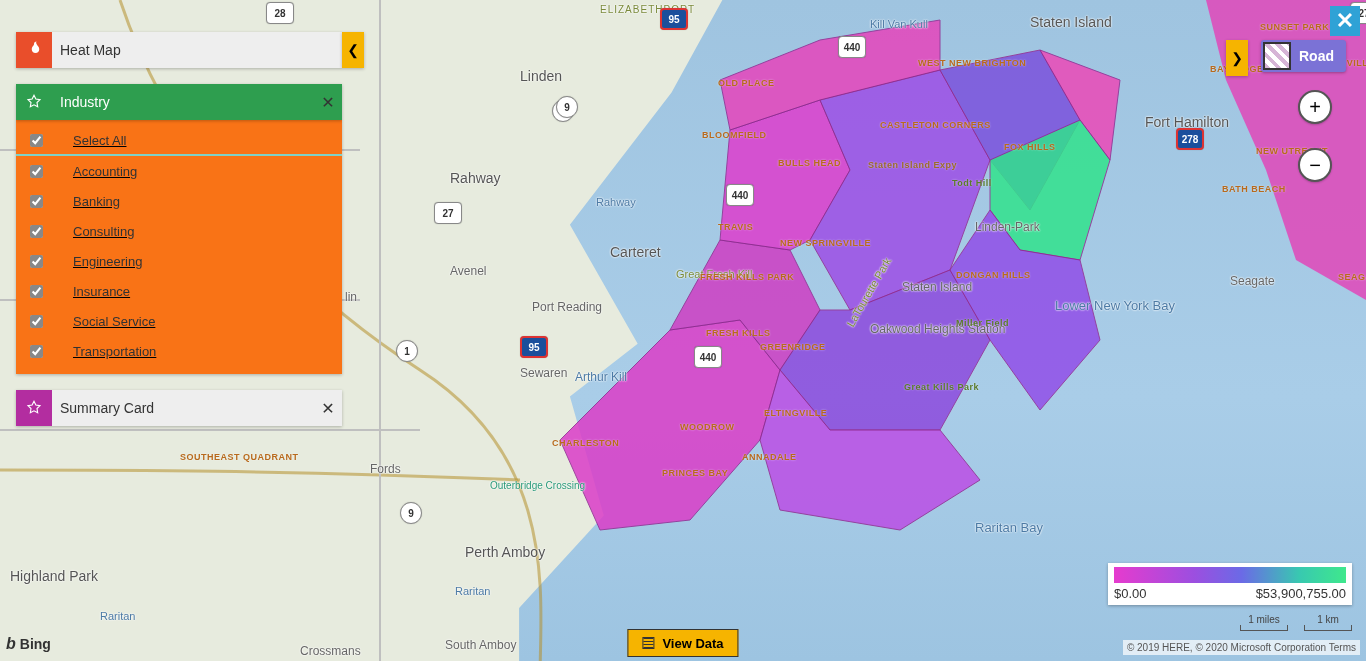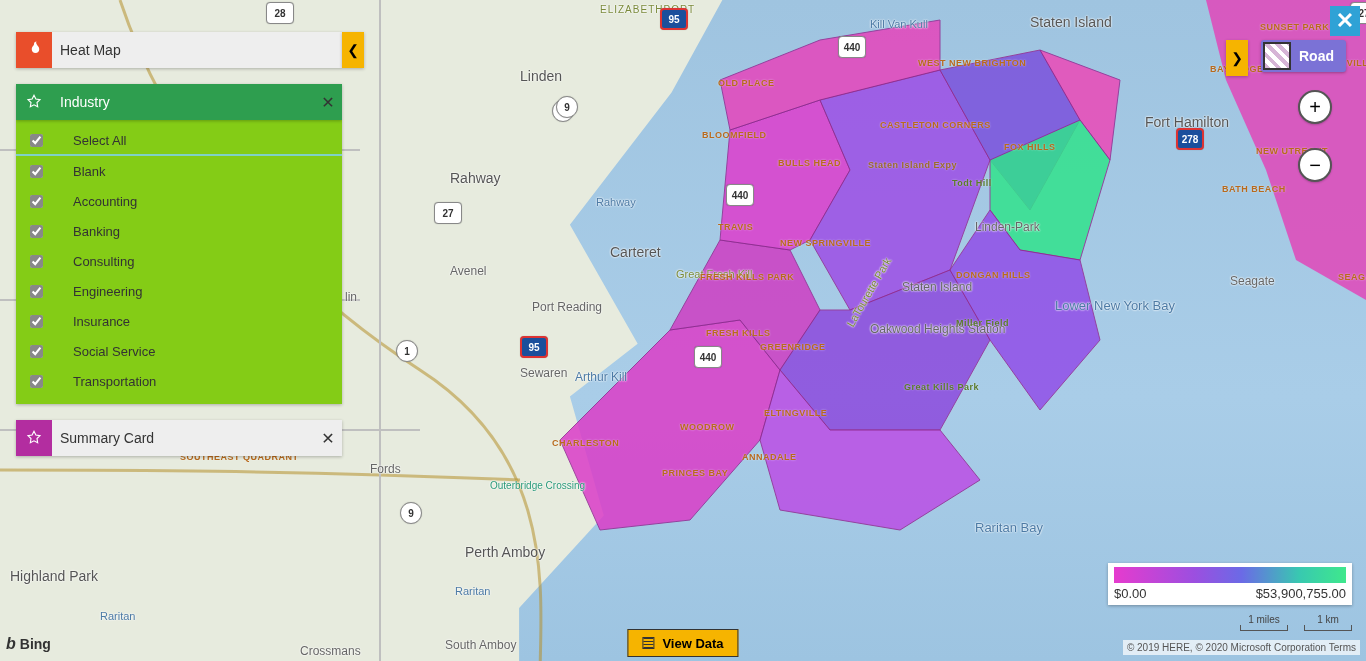--- a/index.html
+++ b/index.html
@@ -89,22 +89,23 @@
   .summary .icon-box { background: #b32da0; color: #fff; }
 
   .slide-tab {
     position: absolute; width: 22px; height: 36px; background: #f6b400;
     display: flex; align-items: center; justify-content: center; color: #000; font-size: 14px;
     box-shadow: 0 1px 3px rgba(0,0,0,.25); cursor: pointer;
   }
   .slide-tab.left { top: 32px; left: 342px; }
 
   .filter-list {
-    background: #84cc16; box-shadow: 0 1px 3px rgba(0,0,0,.25);
+    background: #f97316; box-shadow: 0 1px 3px rgba(0,0,0,.25);
     padding: 6px 0 8px 0;
+    text-decoration: underline;
   }
   .filter-row {
     display: flex; align-items: center; height: 30px; padding: 0 18px 0 14px;
     font-size: 13px; color: #333;
   }
   .filter-row:first-child { border-bottom: 2px solid #7fd1c7; }
   .filter-row input { margin-right: 30px; accent-color: #888; }
 
   
   .top-right {
@@ -304,24 +305,20 @@
         <div class="title">Industry</div>
         <div class="close">✕</div>
       </div>
       <div class="filter-list">
         <label class="filter-row">
           <input type="checkbox" checked="" style="">
           <span>Select All</span>
         </label>
         <label class="filter-row">
             <input type="checkbox" checked="" style="">
-            <span>Blank</span>
-          </label>
-        <label class="filter-row">
-            <input type="checkbox" checked="" style="">
             <span>Accounting</span>
           </label>
         <label class="filter-row">
             <input type="checkbox" checked="" style="">
             <span>Banking</span>
           </label>
         <label class="filter-row">
             <input type="checkbox" checked="" style="">
             <span>Consulting</span>
           </label>

